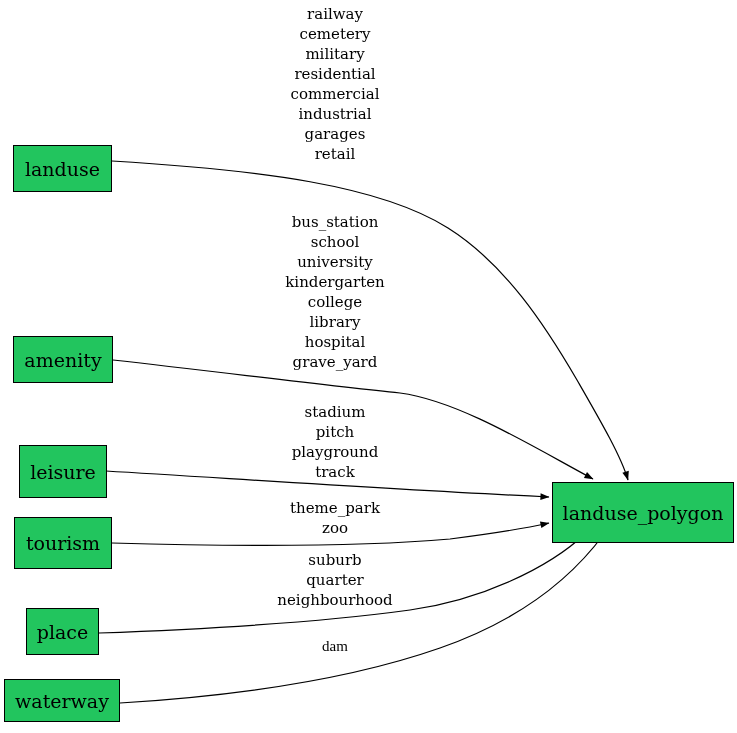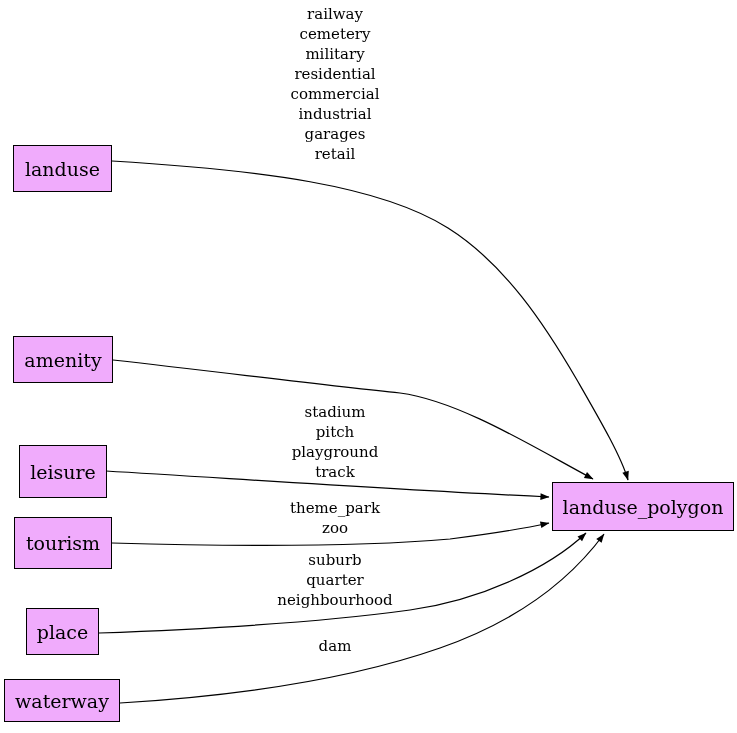--- a/index.html
+++ b/index.html
@@ -25,21 +25,21 @@
   }
   .edge-layer path.edge {
     fill: none;
     stroke: #000000;
     stroke-width: 1.2;
   }
   .node {
     position: absolute;
     box-sizing: border-box;
     border: 1.4px solid #000000;
-    background: #f0abfc;
+    background: #22c55e;
     display: flex;
     align-items: center;
     justify-content: center;
     font-size: 19px;
     line-height: 20px;
     white-space: nowrap;
   }
   .edge-label {
     position: absolute;
     left: 185px;
@@ -74,39 +74,47 @@
   <div class="node" style="left:13px; top:336px; width:100px; height:47px;">amenity</div>
 
   <div class="node" style="left:19px; top:445px; width:88px; height:53px;">leisure</div>
 
   <div class="node" style="left:14px; top:517px; width:98px; height:52px;">tourism</div>
 
   <div class="node" style="left:26px; top:608px; width:73px; height:47px;">place</div>
 
   <div class="node" style="left:4px; top:679px; width:116px; height:43px;">waterway</div>
 
-  <div class="node" style="left:552px; top:482px; width:182px; height:49px;">landuse_polygon</div>
+  <div class="node" style="left:552px; top:482px; width:182px; height:61px;">landuse_polygon</div>
 
   <div class="edge-label" style="top:4px;">railway
 cemetery
 military
 residential
 commercial
 industrial
 garages
 retail</div>
 
+  <div class="edge-label" style="top:212px;">bus_station
+school
+university
+kindergarten
+college
+library
+hospital
+grave_yard</div>
 
   <div class="edge-label" style="top:402px;">stadium
 pitch
 playground
 track</div>
 
   <div class="edge-label" style="top:498px;">theme_park
 zoo</div>
 
   <div class="edge-label" style="top:550px;">suburb
 quarter
 neighbourhood</div>
 
-  <div class="edge-label" style="top:636px;">dam</div>
+  <div class="edge-label" style="top:636px;font-family:Liberation Serif, serif;">dam</div>
 
 </div>
 
 </body></html>

